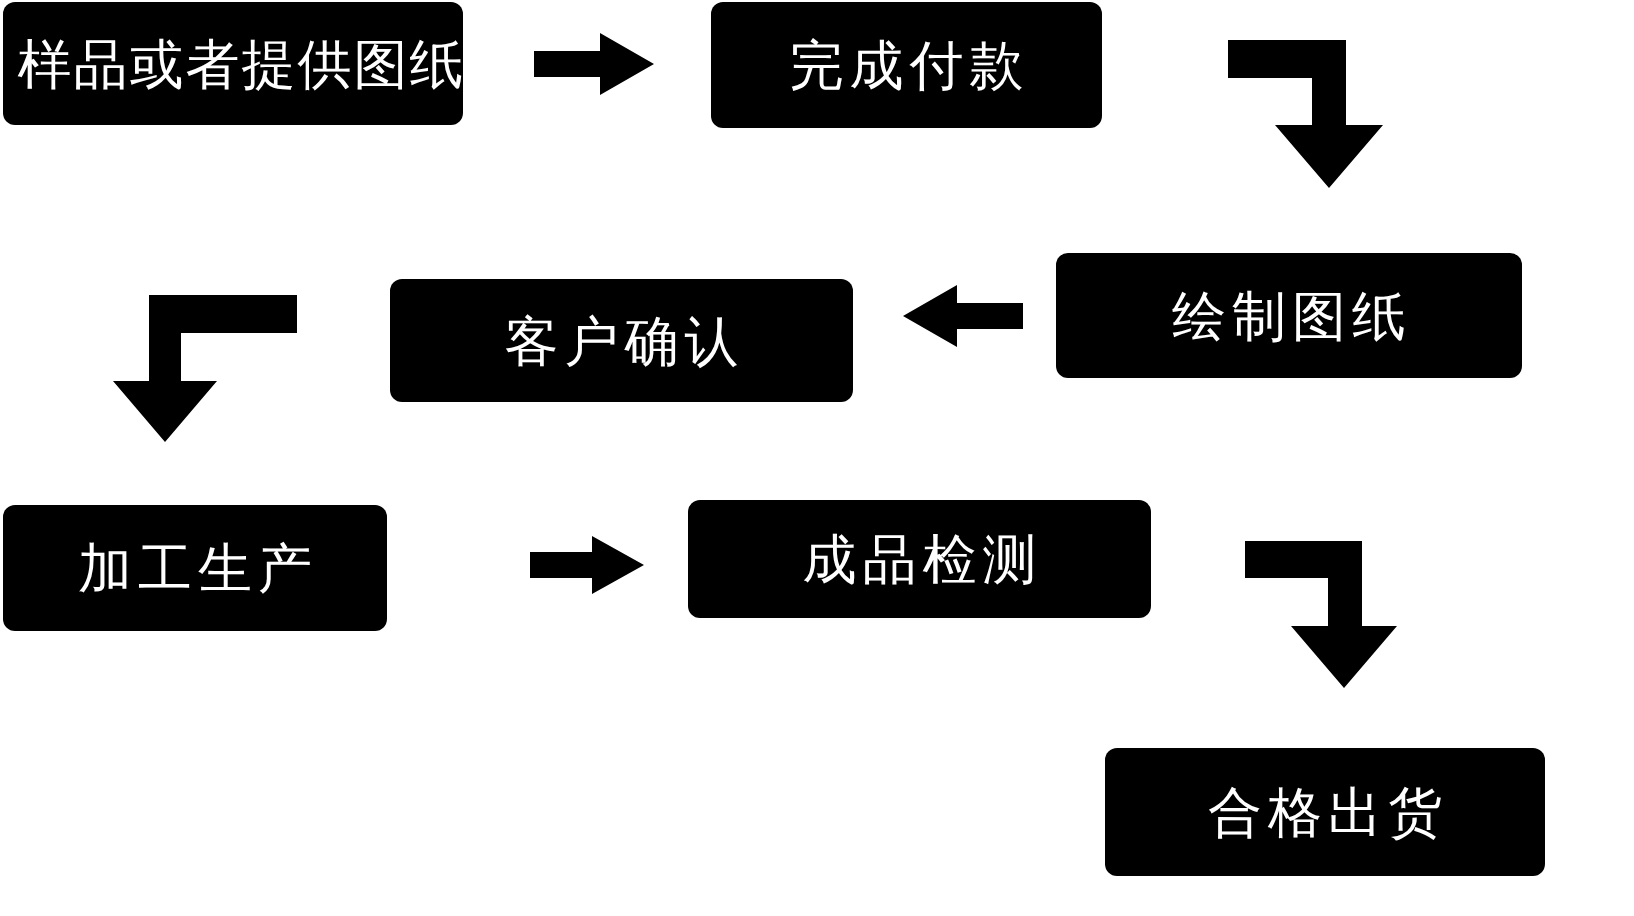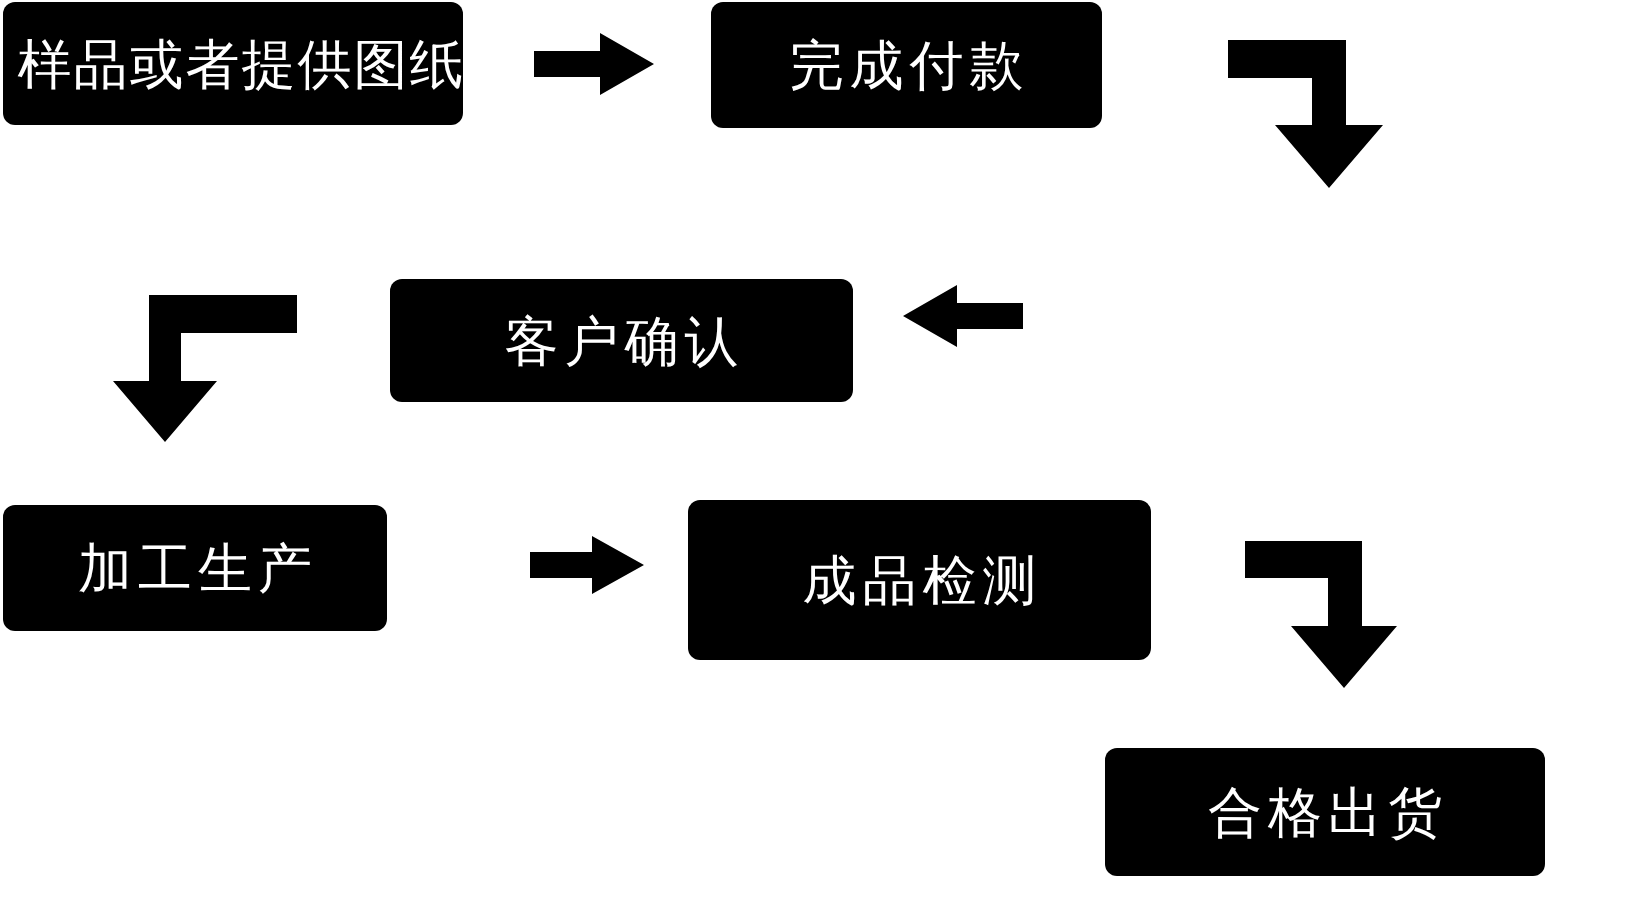--- a/index.html
+++ b/index.html
@@ -79,38 +79,41 @@
   <div class="node" style="left:390px; top:255px; width:463px; height:123px;margin-top:24px;">
     <span class="node-label">客户确认</span>
   </div>
 
   <div class="connector" style="left:903px; top:285px; width:120px; height:62px;">
     <svg width="120" height="62" viewBox="0 0 120 62" aria-hidden="true">
       <polygon fill="#000000" points="120,18 54,18 54,0 0,31 54,62 54,44 120,44"></polygon>
     </svg>
   </div>
 
+  <div class="node" style="left:1056px; top:253px; width:466px; height:125px;">
+    <span class="node-label">绘制图纸</span>
+  </div>
 
   <div class="connector" style="left:113px; top:295px; width:168px; height:152px;">
     <svg width="168" height="152" viewBox="0 0 168 152" aria-hidden="true">
       <polygon fill="#000000" points="168,0 168,38 52,38 52,86 88,86 36,147 -16,86 20,86 20,0" transform="translate(16,0)"></polygon>
     </svg>
   </div>
 
   <div class="node" style="left:3px; top:505px; width:384px; height:126px;">
     <span class="node-label">加工生产</span>
   </div>
 
   <div class="connector" style="left:530px; top:536px; width:114px; height:58px;">
     <svg width="114" height="58" viewBox="0 0 114 58" aria-hidden="true">
       <polygon fill="#000000" points="0,16 62,16 62,0 114,29 62,58 62,42 0,42"></polygon>
     </svg>
   </div>
 
-  <div class="node" style="left:688px; top:500px; width:463px; height:160px;text-align:right;">
+  <div class="node" style="left:688px; top:500px; width:463px; height:118px;text-align:right;">
     <span class="node-label">成品检测</span>
   </div>
 
   <div class="connector" style="left:1245px; top:541px; width:152px; height:152px;">
     <svg width="152" height="152" viewBox="0 0 152 152" aria-hidden="true">
       <polygon fill="#000000" points="0,0 117,0 117,85 152,85 99,147 46,85 83,85 83,37 0,37"></polygon>
     </svg>
   </div>
 
   <div class="node" style="left:1105px; top:748px; width:440px; height:128px;">

